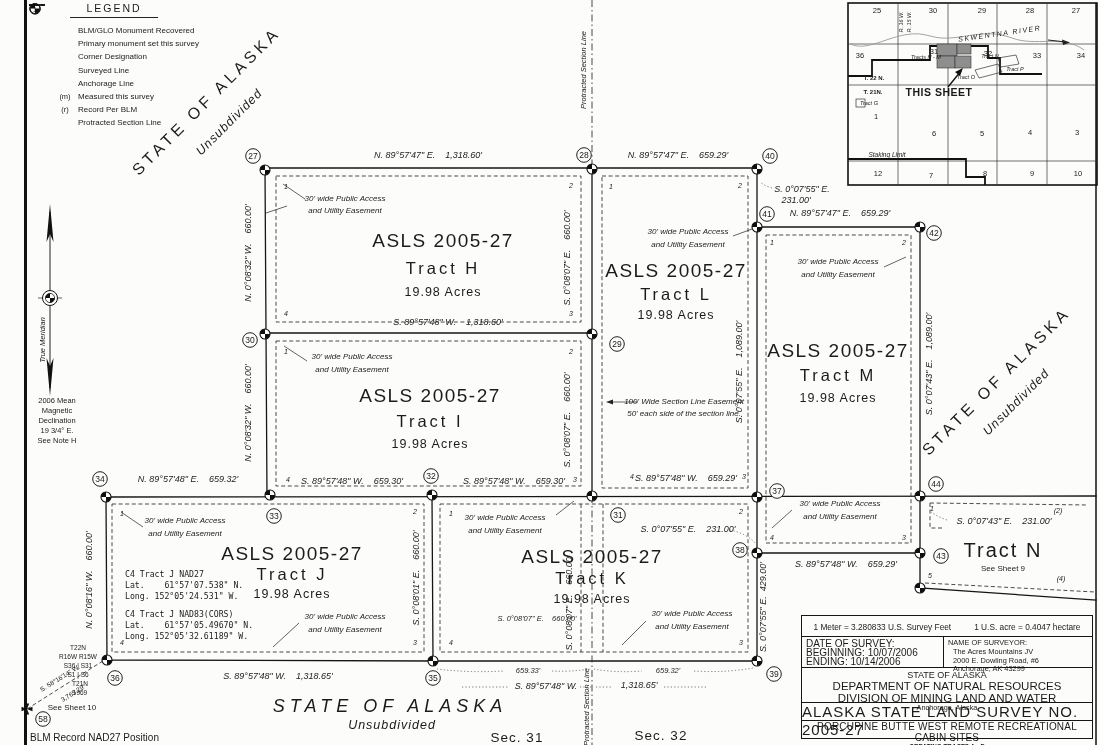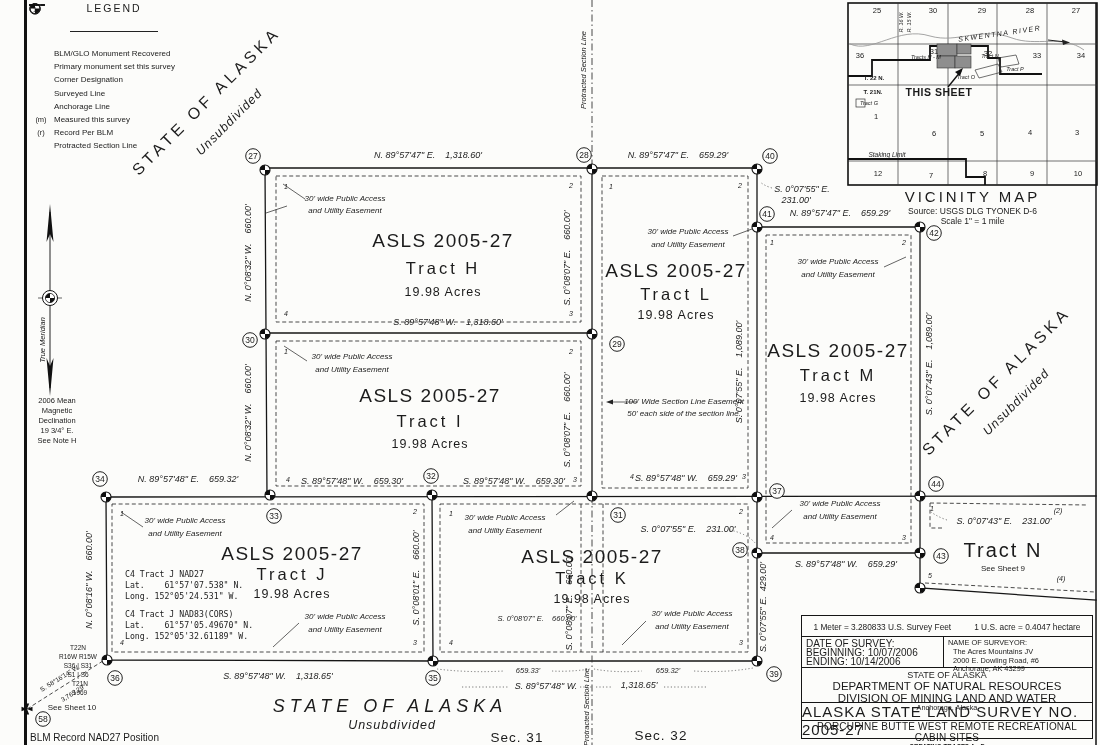--- a/index.html
+++ b/index.html
@@ -28,22 +28,22 @@
   .vmn{font-size:7.5px;}
   .vms{font-size:5.5px;font-style:italic;}
   .vmt{font-size:6px;font-weight:bold;}
   .vmi{font-size:6.5px;font-style:italic;}
   .this{font-size:10.5px;font-weight:bold;letter-spacing:.5px;}
   .river{font-size:7px;font-style:italic;letter-spacing:1.5px;}
   .cnum{font-size:8.5px;}
   
   .legend{position:absolute;left:28px;top:2px;width:212px;}
   .lg-title{margin-left:42px;width:88px;text-align:center;font-size:10.5px;letter-spacing:2px;
-            border-bottom:1px solid #222;padding-bottom:17px;margin-bottom:15px;}
-  .lg-row{display:flex;align-items:center;height:13.2px;}
+            border-bottom:1px solid #222;padding-bottom:3px;margin-bottom:6px;}
+  .lg-row{display:flex;align-items:center;height:13.2px;margin-left:24px;}
   .lg-sym{width:26px;display:flex;justify-content:center;align-items:center;flex:none;}
   .lg-sym-txt{width:26px;text-align:center;font-size:7.5px;flex:none;}
   .lg-txt{font-size:8px;}
   
   .vcap{position:absolute;left:848px;top:188px;width:249px;text-align:center;}
   .vcap1{font-size:15px;letter-spacing:3px;}
   .vcap2{font-size:8.5px;margin-top:1px;}
   .vcap3{font-size:8.5px;}
   
   .tblock{position:absolute;left:801px;top:615px;width:292px;box-sizing:border-box;background:#fcfcfa;}
@@ -500,25 +500,20 @@
   <div class="lg-row">
     <span class="lg-sym">
           <svg width="18" height="6">
             <line x1="1" y1="3" x2="17" y2="3" stroke="#111" stroke-width="1.1" stroke-dasharray="5 2 1 2"></line>
           </svg>
         </span>
     <span class="lg-txt">Protracted Section Line</span>
   </div>
 </div>
 
-<div class="vcap">
-  <div class="vcap1">VICINITY MAP</div>
-  <div class="vcap2">Source: USGS DLG TYONEK D-6</div>
-  <div class="vcap3">Scale 1" = 1 mile</div>
-</div>
 
 <div class="tblock">
   <div class="tb-row tb-conv">
     <span>1 Meter = 3.280833 U.S. Survey Feet</span>
     <span>1 U.S. acre = 0.4047 hectare</span>
   </div>
   <div class="tb-row tb-mid">
     <div class="tb-date">
       <div>DATE OF SURVEY:</div>
       <div>BEGINNING: 10/07/2006</div>

